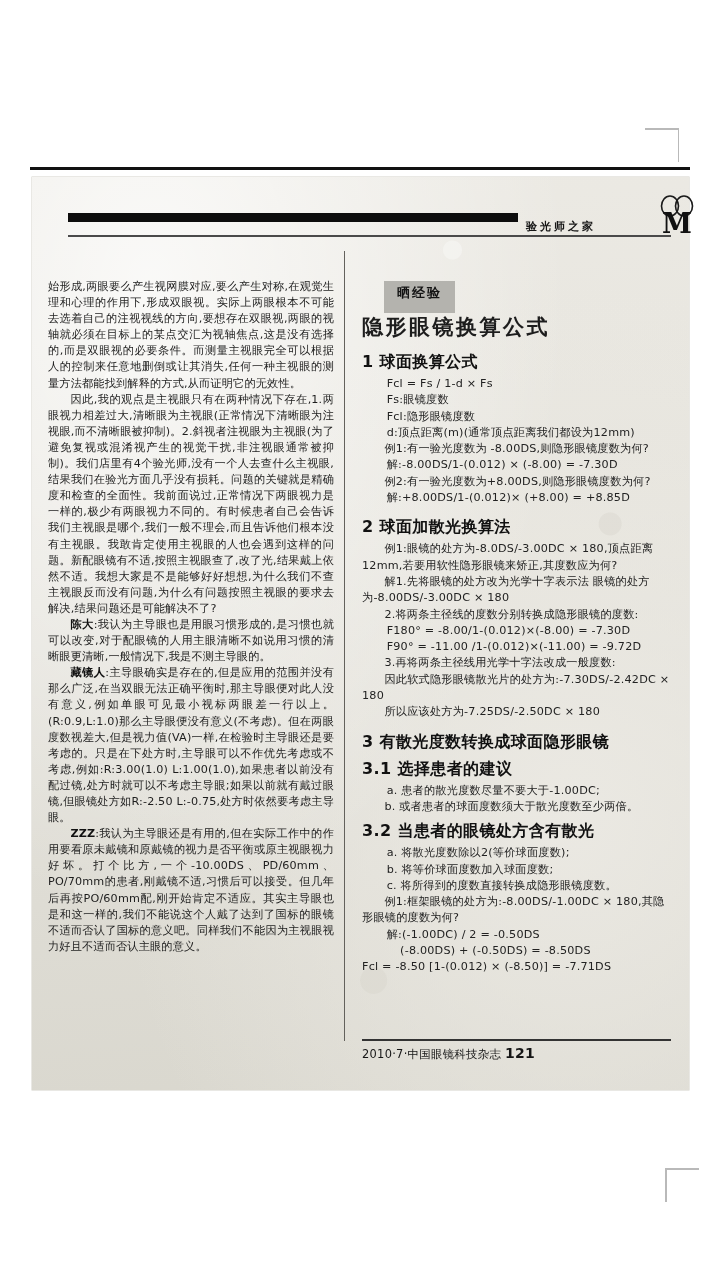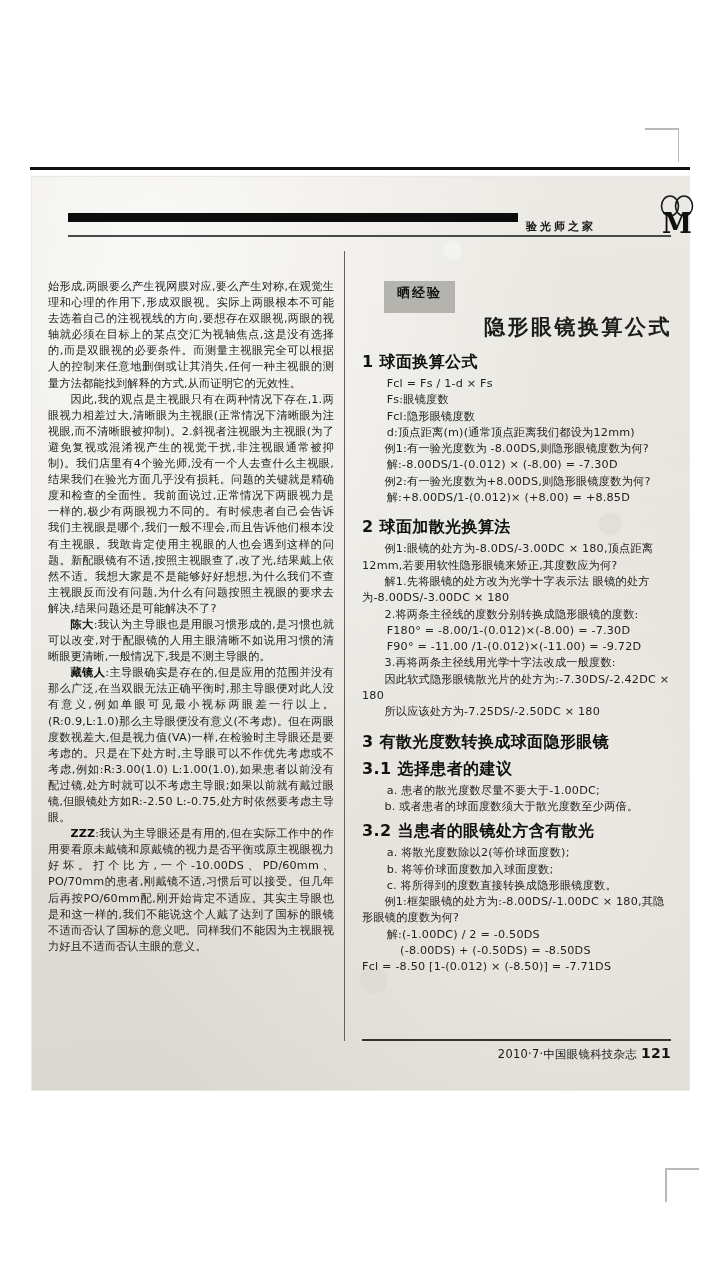--- a/index.html
+++ b/index.html
@@ -163,21 +163,21 @@
     background: #b4b3ae;
     color: #141414;
     font-size: 13px;
     font-weight: bold;
     letter-spacing: 2px;
     padding: 3px 13px 11px 13px;
     margin: 2px 0 0 22px;
   }
 
   .article-title {
-    text-align: right;
+    text-align: left;
     font-size: 21px;
     font-weight: bold;
     letter-spacing: 2.5px;
     color: #0f0f0f;
     margin: 19px 0 16px 0;
   }
 
   .sec-head {
     font-size: 16px;
     font-weight: bold;
@@ -204,21 +204,20 @@
     right: 18px;
     top: 862px;
   }
   .footer-rule {
     height: 1.6px;
     background: #333333;
     width: 100%;
   }
   .footer-text {
     margin-top: 4px;
-    text-align: right;
     font-size: 11.4px;
     color: #151515;
     letter-spacing: 0.3px;
   }
   .footer-page {
     font-size: 14px;
     font-weight: bold;
   }
 </style>
 </head>

